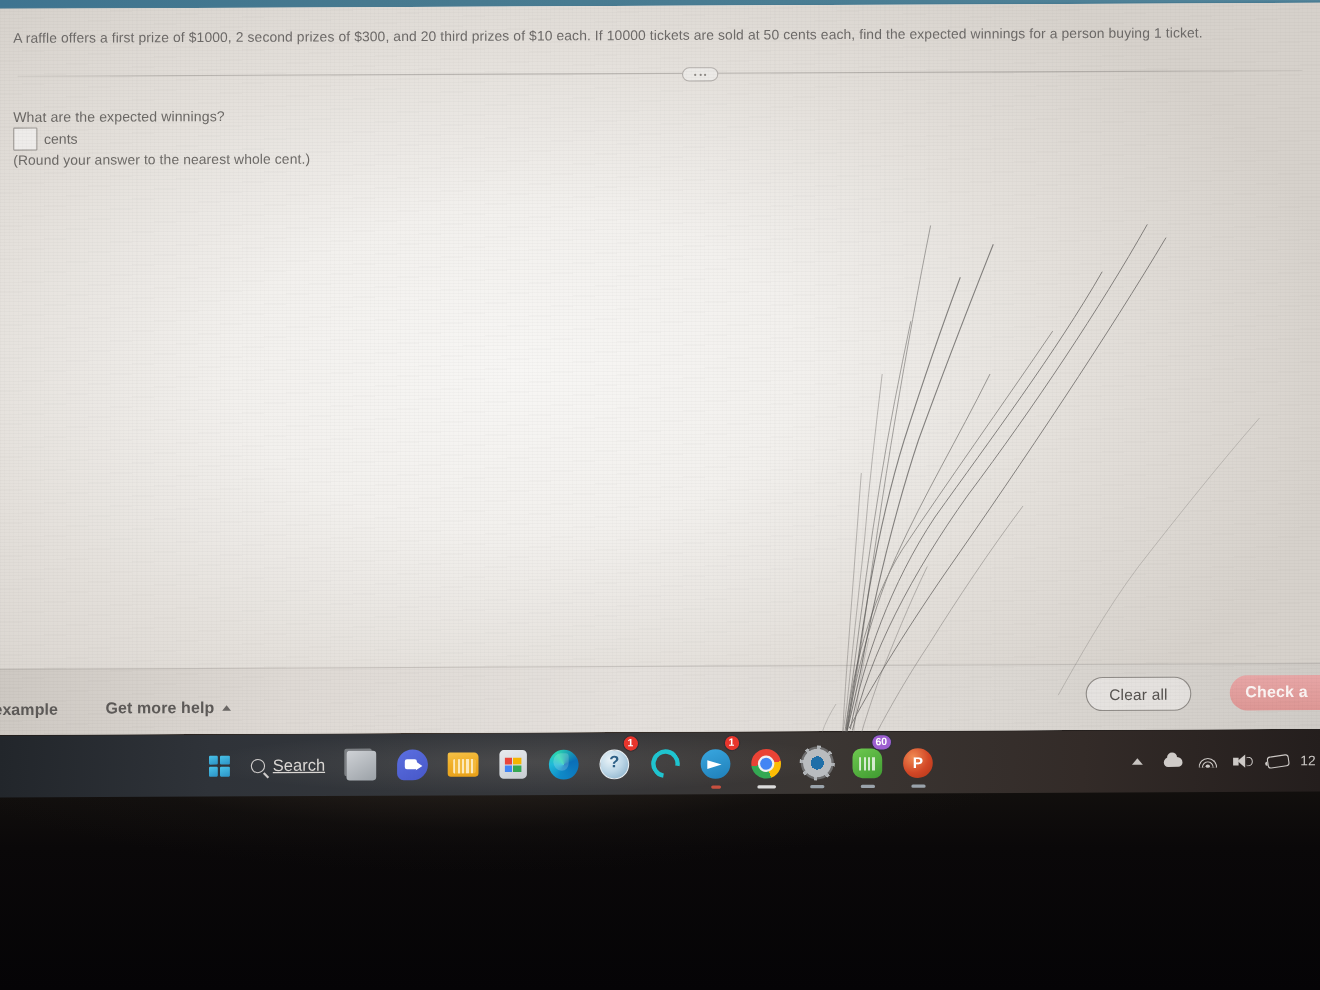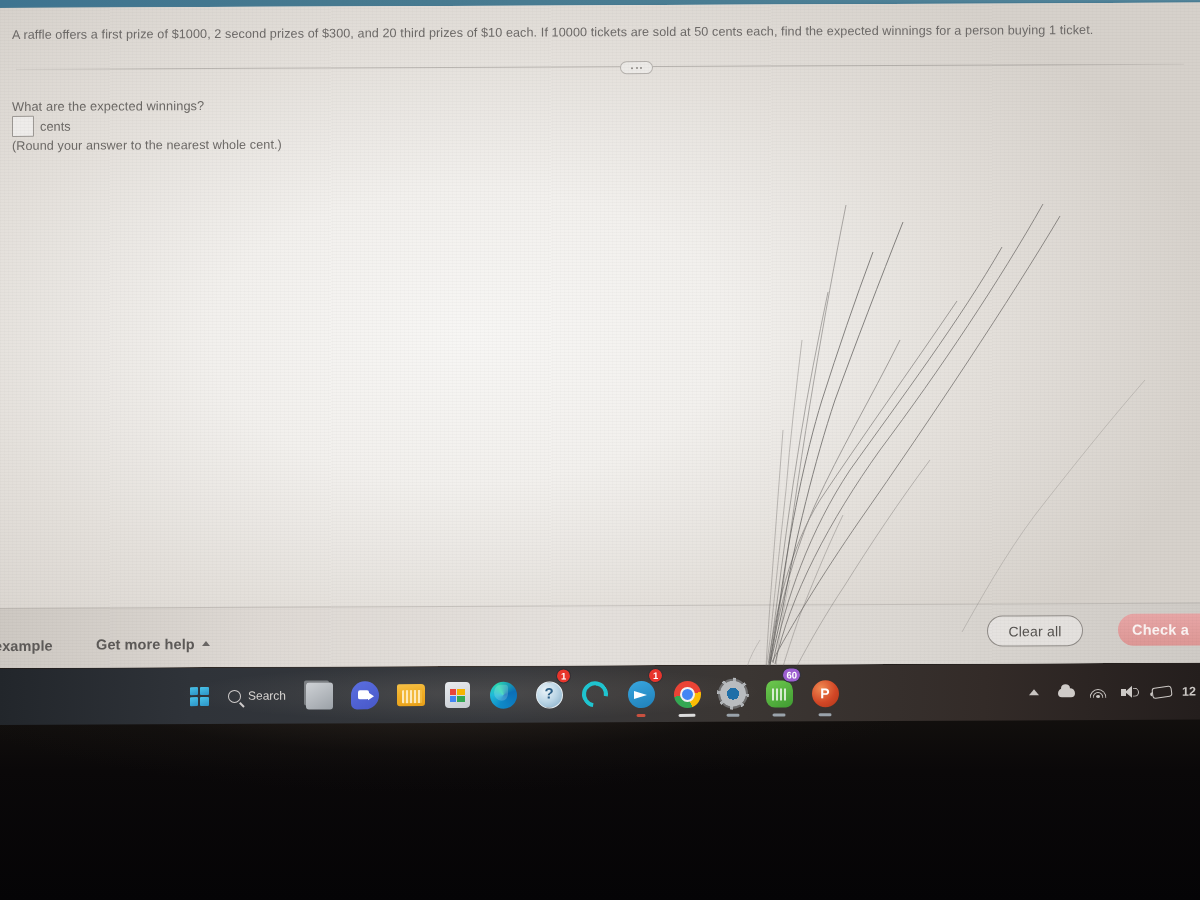--- a/index.html
+++ b/index.html
@@ -138,21 +138,21 @@
   #tb-center {
     position:absolute; left:176px; top:0; height:56px;
     display:flex; align-items:center; gap:0px;
   }
   .tb-item {
     width:46px; height:56px; display:flex; align-items:center; justify-content:center;
     position:relative;
   }
   .tb-label {
     display:flex; align-items:center; gap:7px; height:56px; padding:0 10px 0 6px;
-    color:#d9d6d3; font-size:12px;
+    color:#d9d6d3; font-size:15px;text-decoration:underline;
   }
 
   
   .winlogo { width:19px; height:19px; display:grid; grid-template-columns:1fr 1fr; grid-template-rows:1fr 1fr; gap:2px; }
   .winlogo span { background:linear-gradient(160deg,#49c2e8,#2c93c6); border-radius:1px; }
 
   .mag { width:13px; height:13px; border:1.7px solid #cfcccb; border-radius:50%; position:relative; }
   .mag::after { content:""; position:absolute; right:-5px; bottom:-4px; width:6px; height:1.7px; background:#cfcccb; transform:rotate(45deg); }
 
   .ic { width:27px; height:27px; border-radius:5px; position:relative; }
@@ -232,21 +232,21 @@
   .wifi i:nth-child(1){ width:17px; height:9px; }
   .wifi i:nth-child(2){ width:11px; height:6px; }
   .wifi i:nth-child(3){ width:4px; height:3px; background:#cdc9c6; border:none; border-radius:50%; height:3px; }
   .spk { width:18px; height:13px; position:relative; }
   .spk::before { content:""; position:absolute; left:0; top:3px; width:5px; height:7px; background:#cdc9c6; }
   .spk::after { content:""; position:absolute; left:4px; top:0; border-top:6.5px solid transparent; border-bottom:6.5px solid transparent; border-right:7px solid #cdc9c6; }
   .spkwave { position:absolute; right:0px; top:2px; width:6px; height:9px;
     border-right:1.6px solid #cdc9c6; border-top:1.6px solid #cdc9c6; border-bottom:1.6px solid #cdc9c6; border-radius:0 7px 7px 0; }
   .batt { width:20px; height:11px; border:1.6px solid #cdc9c6; border-radius:3px; position:relative; transform:rotate(-8deg); }
   .batt::after { content:""; position:absolute; left:-3px; top:2.5px; width:2px; height:4px; background:#cdc9c6; border-radius:2px 0 0 2px; }
-  #clock { color:#cbc7c4; font-size:12.5px; padding-left:4px; white-space:nowrap;font-weight:bold; }
+  #clock { color:#cbc7c4; font-size:12.5px; padding-left:4px; white-space:nowrap; }
 </style>
 </head>
 <body>
 
 <div id="photo">
 
   <div id="desk"></div>
 
   <div id="top-strip"></div>
   <div id="top-strip-fade"></div>

